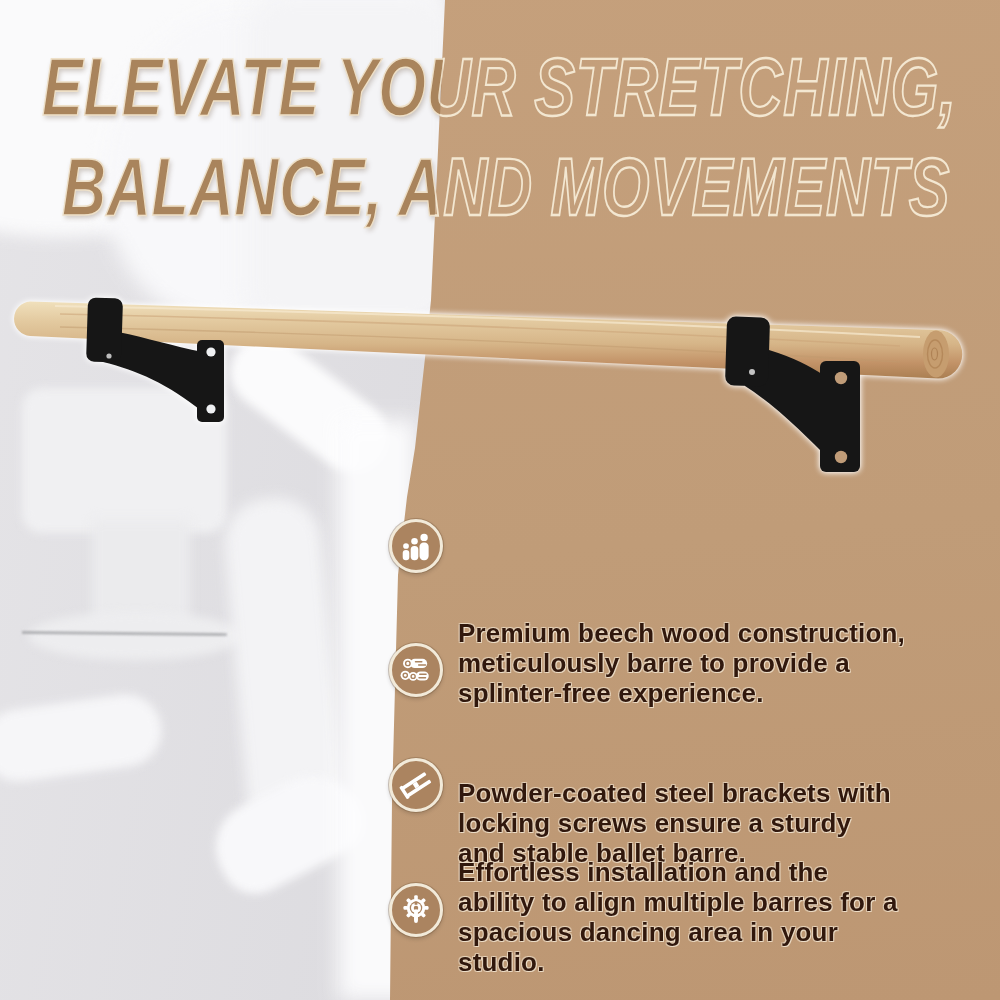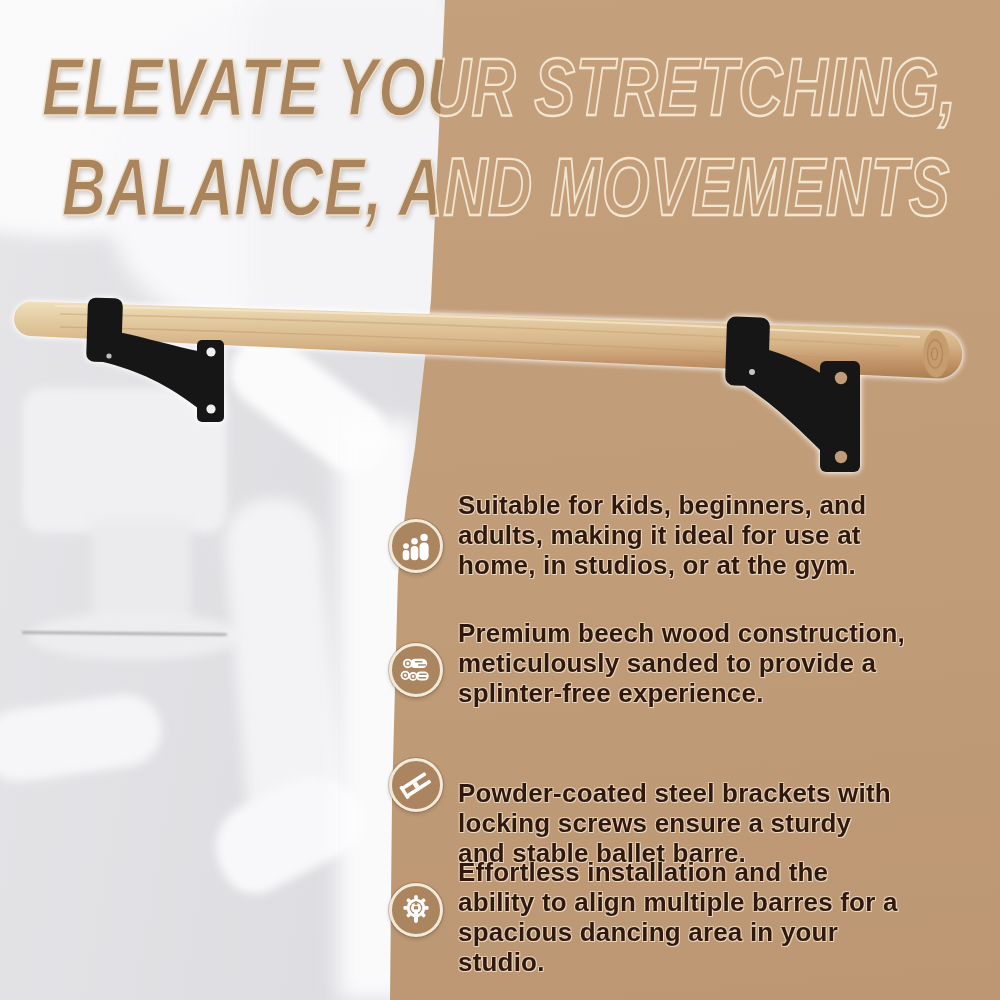--- a/index.html
+++ b/index.html
@@ -134,44 +134,41 @@
       <g fill="#ffffff">
         <circle cx="6.6" cy="16" r="2.7"></circle>
         <rect x="3.5" y="19.7" width="6.2" height="9.6" rx="3"></rect>
         <circle cx="14.6" cy="11.6" r="3.1"></circle>
         <rect x="11" y="16" width="7.2" height="13.3" rx="3.4"></rect>
         <circle cx="23.6" cy="7.9" r="3.5"></circle>
         <rect x="19.3" y="12.8" width="8.6" height="16.5" rx="3.9"></rect>
       </g>
     </svg>
   </div>
-  <div class="feature-text ft1">Suitable for kids, beginners, and
-adults, making it ideal for use at
-home, in studios, or at the gym.</div>
 
   <div class="feature-icon fi2">
     <svg width="34" height="34" viewBox="0 0 32 32">
       <g fill="#ffffff">
         <rect x="10.5" y="5.5" width="16" height="8.6" rx="4.3"></rect>
         <circle cx="8.3" cy="9.8" r="4.5"></circle>
         <rect x="16" y="17.3" width="12" height="8.6" rx="4.3"></rect>
         <circle cx="5.9" cy="21" r="4.4"></circle>
         <circle cx="13.3" cy="22" r="4.1"></circle>
       </g>
       <g stroke="#ab8460" stroke-width="1.3" fill="none" stroke-linecap="round">
         <circle cx="8.3" cy="9.8" r="2.1"></circle>
         <circle cx="5.9" cy="21" r="2"></circle>
         <circle cx="13.3" cy="22" r="1.9"></circle>
         <path d="M15.5,8.2 h6 M18.5,11.3 h6.5"></path>
         <path d="M19.5,20 h6 M18.8,23.3 h6.2"></path>
       </g>
     </svg>
   </div>
   <div class="feature-text ft2">Premium beech wood construction,
-meticulously sanded to provide a
+meticulously barre to provide a
 splinter-free experience.</div>
 
   <div class="feature-icon fi3">
     <svg width="34" height="34" viewBox="0 0 32 32">
       <g transform="rotate(-33 16 16)" fill="#ffffff">
         <rect x="2.5" y="10" width="27" height="3.5" rx="1"></rect>
         <rect x="13.8" y="13.5" width="4.4" height="5"></rect>
         <rect x="2.5" y="18.5" width="27" height="3.5" rx="1"></rect>
         <rect x="1.5" y="9.2" width="3.2" height="13.6" rx="1"></rect>
       </g>

